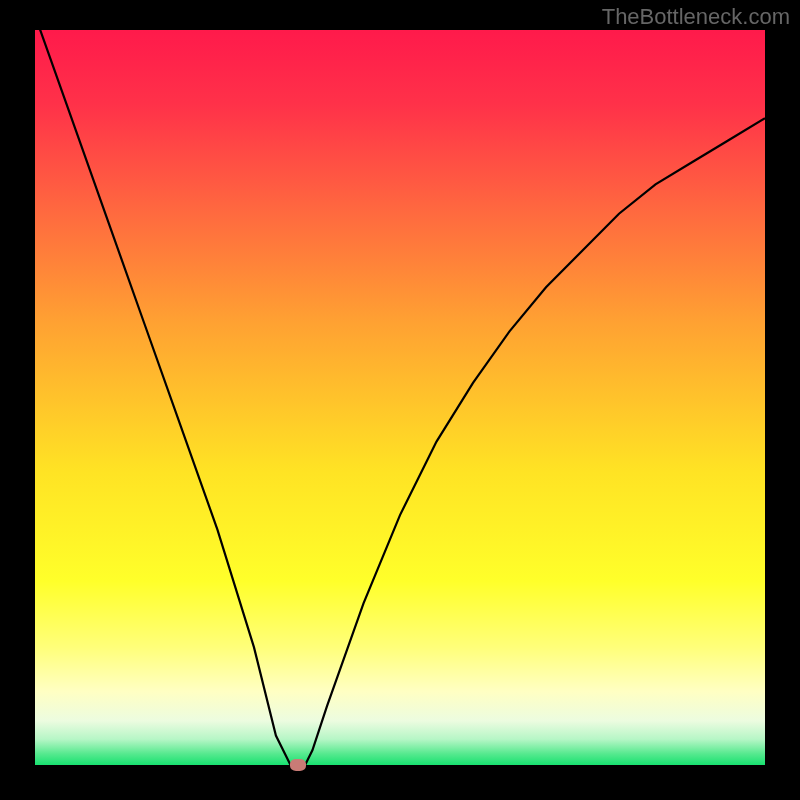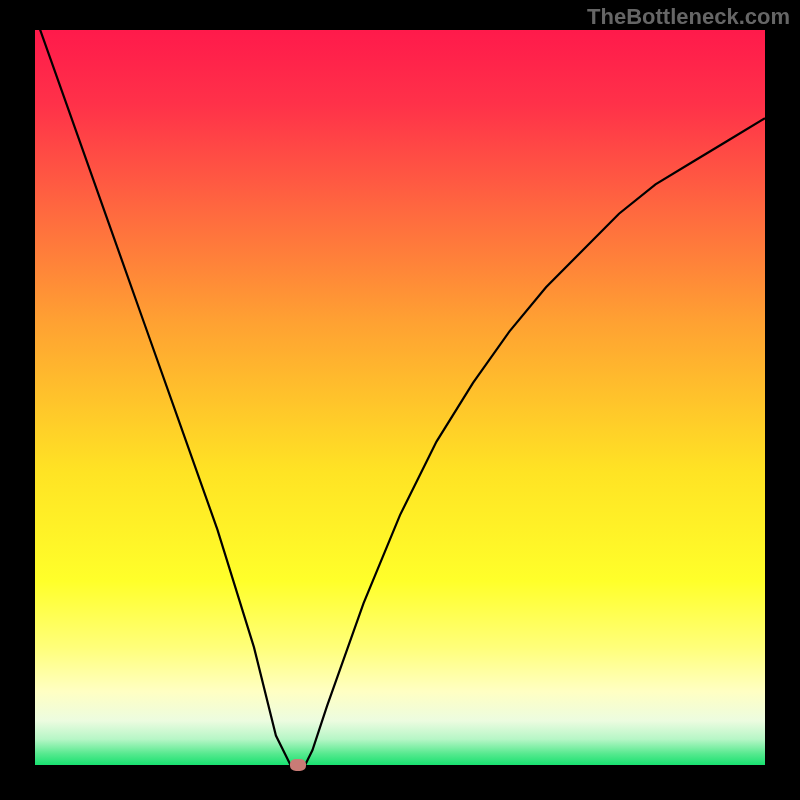--- a/index.html
+++ b/index.html
@@ -16,21 +16,21 @@
     width: 800px;
     height: 800px;
     background: #000;
   }
   .watermark {
     position: absolute;
     top: 4px;
     right: 10px;
     color: #666;
     font-size: 22px;
-    font-weight: 700;
+    font-weight: 400;
     z-index: 10;
   }
   .plot-area {
     position: absolute;
     left: 35px;
     top: 30px;
     width: 730px;
     height: 735px;
   }
   .gradient {

